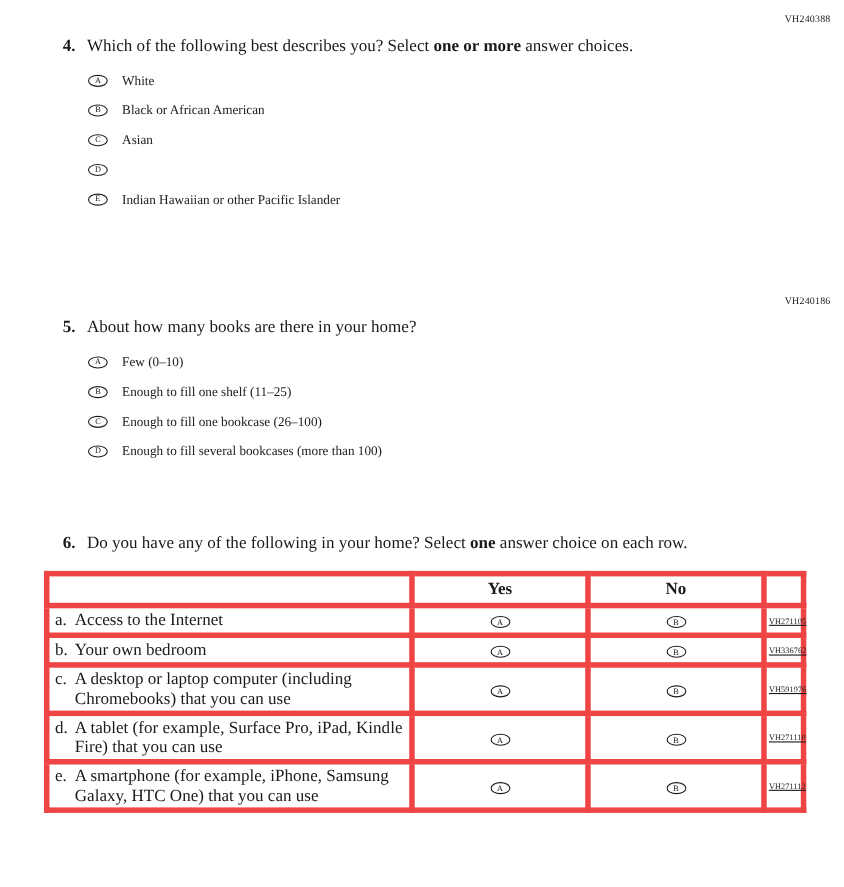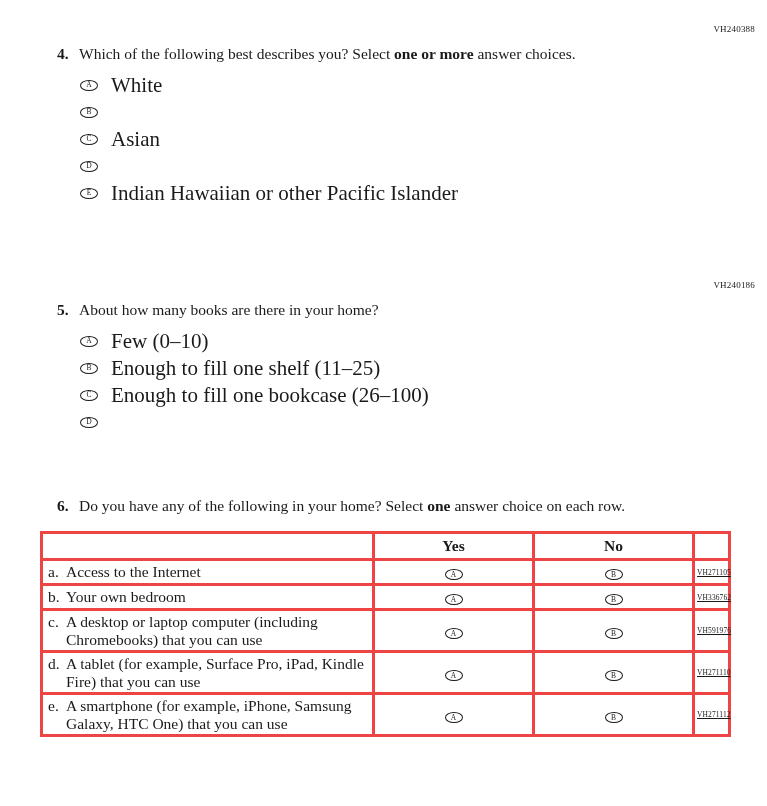--- a/index.html
+++ b/index.html
@@ -6,21 +6,21 @@
   html, body { background: #ffffff; }
   body {
     width: 767px; height: 806px;
     font-family: "Liberation Serif", serif;
     color: #1a1a1a;
     overflow: hidden;
   }
   .page {
     position: relative;
     width: 767px; height: 588px;
-    padding: 24px 12px 0 40px;
+    padding: 12px 12px 0 40px;
   }
   .code {
     font-size: 9px;
     line-height: 11px;
     text-align: right;
     letter-spacing: 0.2px;
     color: #1a1a1a;
   }
   .q-header {
     display: flex;
@@ -51,34 +51,34 @@
     align-items: center;
     justify-content: center;
     width: 18px; height: 11px;
     border: 1px solid #1a1a1a;
     border-radius: 50%;
     font-size: 7.5px;
     line-height: 1;
     flex-shrink: 0;
     font-family: "Liberation Serif", serif;
   }
-  .opt-label { font-size: 21px; line-height: 18px; }
+  .opt-label { font-size: 12px; line-height: 18px; }
 
   .sec-q5 { margin-top: 78px; }
   .sec-q6 { margin-top: 64px; }
 
   table.q-table {
     border-collapse: collapse;
     table-layout: fixed;
     width: 688px;
     margin-top: 14px;
     border: 2px solid #000;
   }
   .q-table th, .q-table td {
-    border: 3px solid #ef4444;
+    border: 5px solid #ef4444;
     font-size: 15.5px;
     vertical-align: middle;
   }
   .q-table th {
     font-weight: bold;
     text-align: center;
     padding: 2px 0;
     line-height: 20px;
   }
   .q-table td.c-label { padding: 2px 4px 2px 5px; line-height: 17.5px; }
@@ -105,20 +105,21 @@
       <span class="q-num">4.</span>
       <p class="q-text"><span>Which of the following best describes you? Select </span><b>one or more</b><span> answer choices.</span></p>
     </div>
     <ul class="options">
       <li class="option">
         <span class="oval">A</span>
         <span class="opt-label">White</span>
       </li>
       <li class="option">
         <span class="oval">B</span>
+        <span class="opt-label">Black or African American</span>
       </li>
       <li class="option">
         <span class="oval">C</span>
         <span class="opt-label">Asian</span>
       </li>
       <li class="option">
         <span class="oval">D</span>
       </li>
       <li class="option">
         <span class="oval">E</span>
@@ -141,20 +142,21 @@
       <li class="option">
         <span class="oval">B</span>
         <span class="opt-label">Enough to fill one shelf (11–25)</span>
       </li>
       <li class="option">
         <span class="oval">C</span>
         <span class="opt-label">Enough to fill one bookcase (26–100)</span>
       </li>
       <li class="option">
         <span class="oval">D</span>
+        <span class="opt-label">Enough to fill several bookcases (more than 100)</span>
       </li>
     </ul>
   </section>
 
   <section class="question sec-q6">
     <div class="q-header">
       <span class="q-num">6.</span>
       <p class="q-text"><span>Do you have any of the following in your home? Select </span><b>one</b><span> answer choice on each row.</span></p>
     </div>
 

